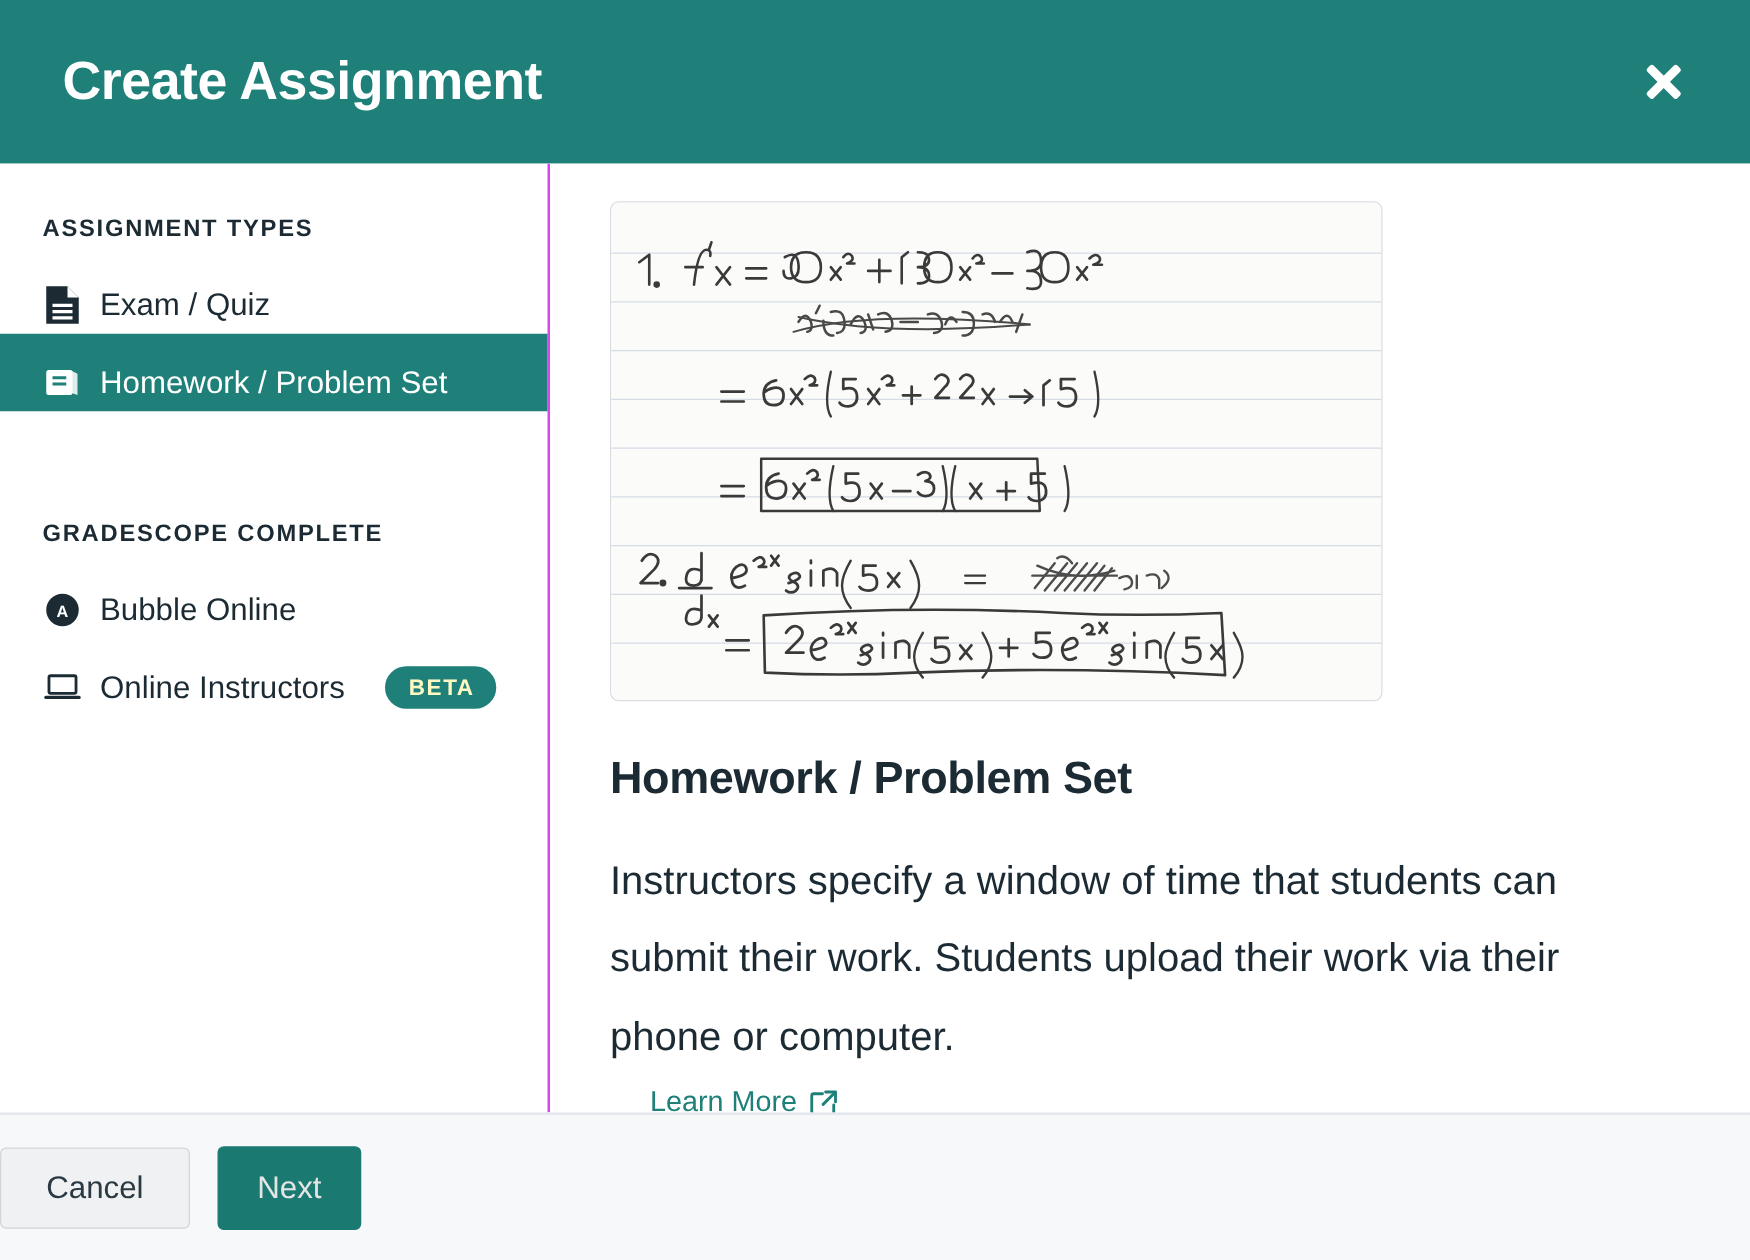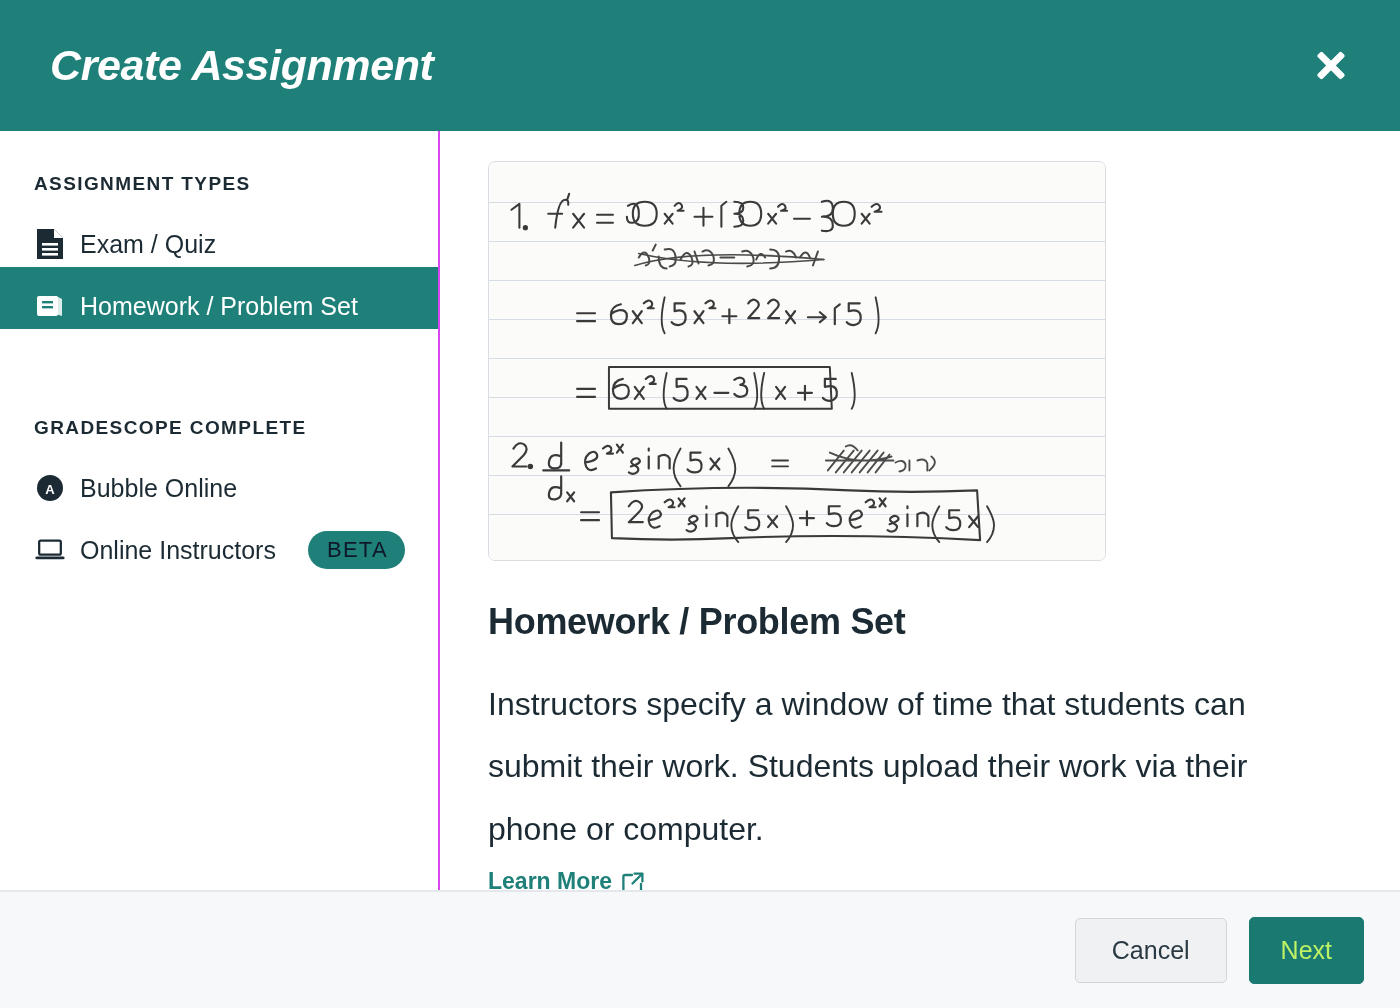--- a/index.html
+++ b/index.html
@@ -28,21 +28,20 @@
     justify-content: space-between;
     padding: 0 34px 0 50px;
     flex: 0 0 131px;
   }
   .modal-title {
     color: #ffffff;
     font-size: 43px;
     font-weight: bold;
     letter-spacing: -0.4px;
     line-height: 1;
-    font-style: italic;
   }
   .close-button {
     width: 54px;
     height: 54px;
     display: flex;
     align-items: center;
     justify-content: center;
     cursor: pointer;
     background: transparent;
     border: none;
@@ -107,23 +106,23 @@
     flex: 0 0 32px;
     display: flex;
     align-items: center;
     justify-content: center;
   }
   .nav-item .nav-icon svg { display: block; }
   .nav-label { white-space: nowrap; }
   .beta-badge {
     margin-left: 18px;
     background: #1E8079;
-    color: #0f172a;
-    font-size: 22px;
-    font-weight: normal;
+    color: #fef9c3;
+    font-size: 18px;
+    font-weight: bold;
     letter-spacing: 1.3px;
     padding: 8px 17px 8px 19px;
     border-radius: 20px;
     line-height: 1;
   }
 
   
   .content {
     flex: 1 1 auto;
     padding: 30px 60px 0 48px;
@@ -166,56 +165,56 @@
     color: #1C2B33;
     line-height: 1.95;
     margin-top: 30px;
     max-width: 830px;
   }
   .learn-more {
     display: inline-flex;
     align-items: center;
     gap: 9px;
     font-size: 23px;
-    font-weight: bold;
+    font-weight: normal;
     color: #1E8079;
     text-decoration: none;
     margin-top: 8px;
     cursor: pointer;
+    margin-left: 32px;
   }
   .learn-more svg { display: block; margin-top: 2px; }
 
   
   .modal-footer {
     height: 118px;
     flex: 0 0 118px;
     background: #F7F8FA;
     border-top: 2px solid #E4E7EB;
     display: flex;
     align-items: center;
-    justify-content: flex-end;
     padding-right: 36px;
     gap: 22px;
   }
   .btn {
     font-size: 25px;
     border-radius: 5px;
     cursor: pointer;
     line-height: 1;
     font-family: "Liberation Sans", sans-serif;
   }
   .btn-cancel {
     background: #EFF1F3;
     color: #2A3942;
     border: 1px solid #CFD6DC;
     padding: 19px 36px;
   }
   .btn-next {
     background: #1A7A72;
-    color: #bef264;
+    color: #e5e5e5;
     border: 1px solid #1A7A72;
     padding: 20px 31px;
   }
 </style>
 </head>
 <body>
 
 <div class="modal">
 
   <div class="modal-header">

